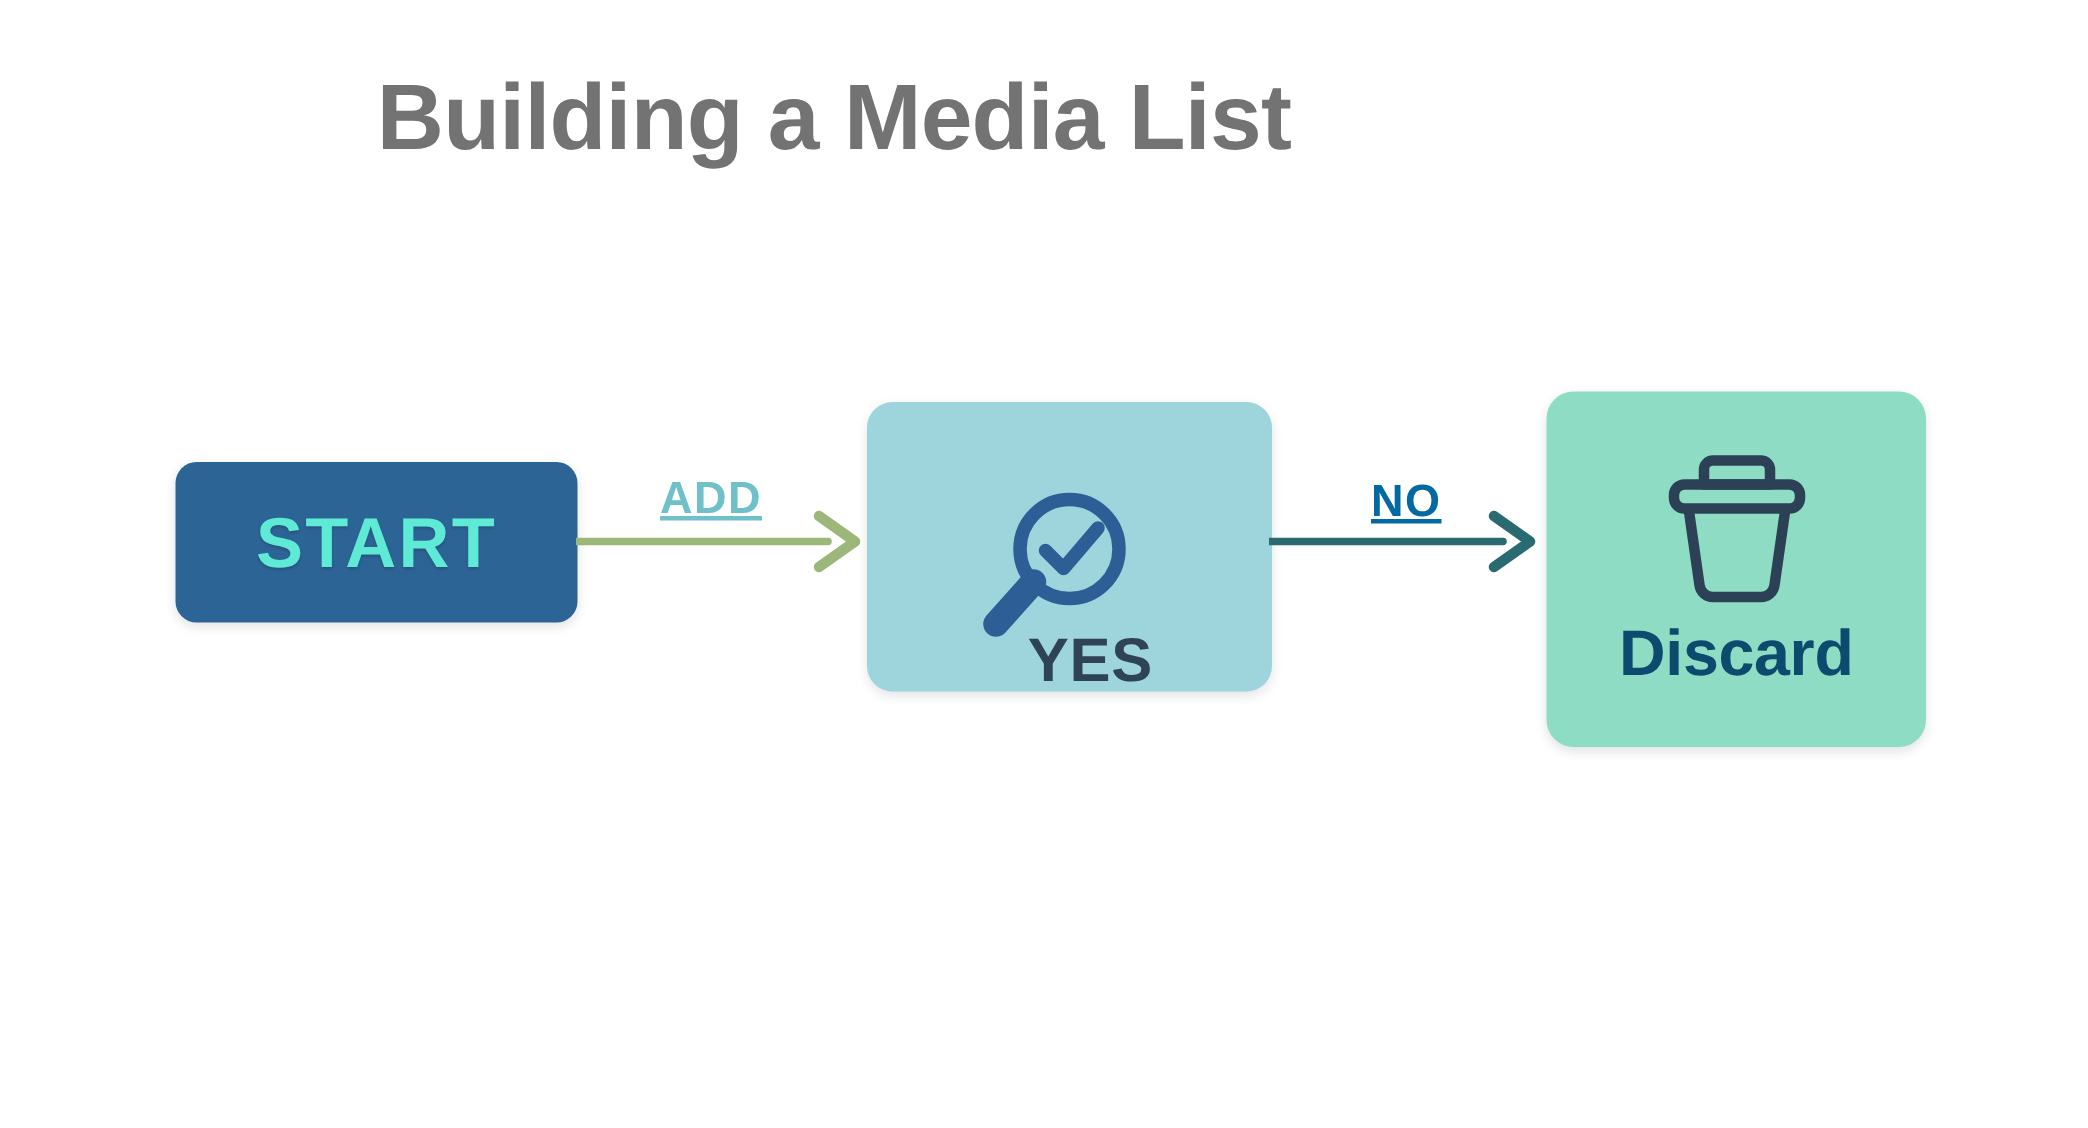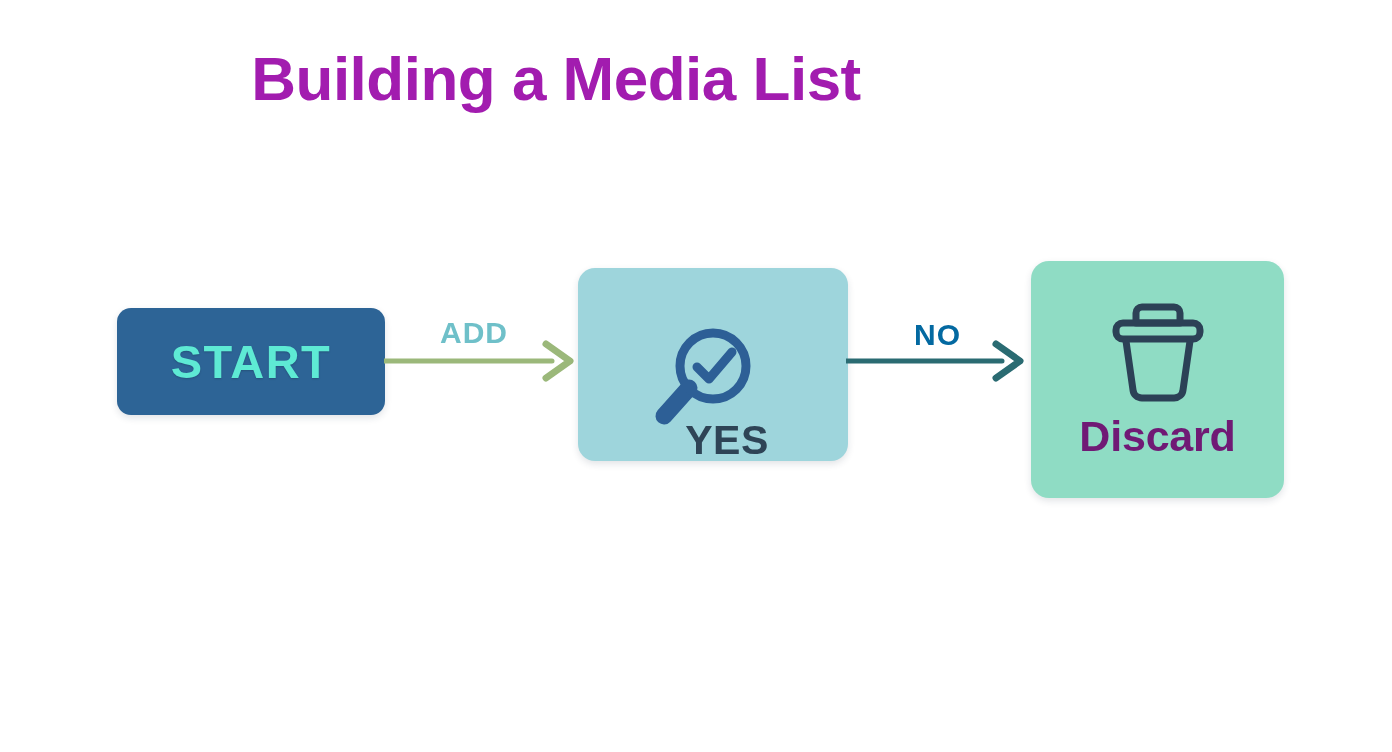--- a/index.html
+++ b/index.html
@@ -25,21 +25,21 @@
   
   .page-title {
     position: absolute;
     left: 0;
     top: 46px;
     width: 1112px;
     text-align: center;
     font-size: 62px;
     font-weight: bold;
     letter-spacing: -0.5px;
-    color: #a21caf;
+    color: #737373;
     line-height: 1.05;
     white-space: nowrap;
   }
 
   
   .node {
     position: absolute;
     box-sizing: border-box;
     border-radius: 16px;
     display: flex;
@@ -104,21 +104,21 @@
     border-radius: 18px;
     justify-content: flex-start;
     padding-top: 28px;
   }
   #node-discard .icon-wrap {
     width: 112px;
     height: 116px;
     display: block;
   }
   #node-discard .node-label {
-    color: #701a75;
+    color: #0c4a6e;
     font-size: 43px;
     font-weight: bold;
     letter-spacing: -0.2px;
     line-height: 1;
     margin-top: 10px;
   }
 
   
   .connector {
     position: absolute;
@@ -137,20 +137,21 @@
   }
 
   
   .edge-label {
     position: absolute;
     font-size: 30px;
     font-weight: bold;
     letter-spacing: 1px;
     line-height: 1;
     white-space: nowrap;
+    text-decoration: underline;
   }
   #label-add {
     left: 440px;
     top: 318px;
     color: #6fc0c9;
   }
   #label-no {
     left: 914px;
     top: 320px;
     color: #0369a1;

